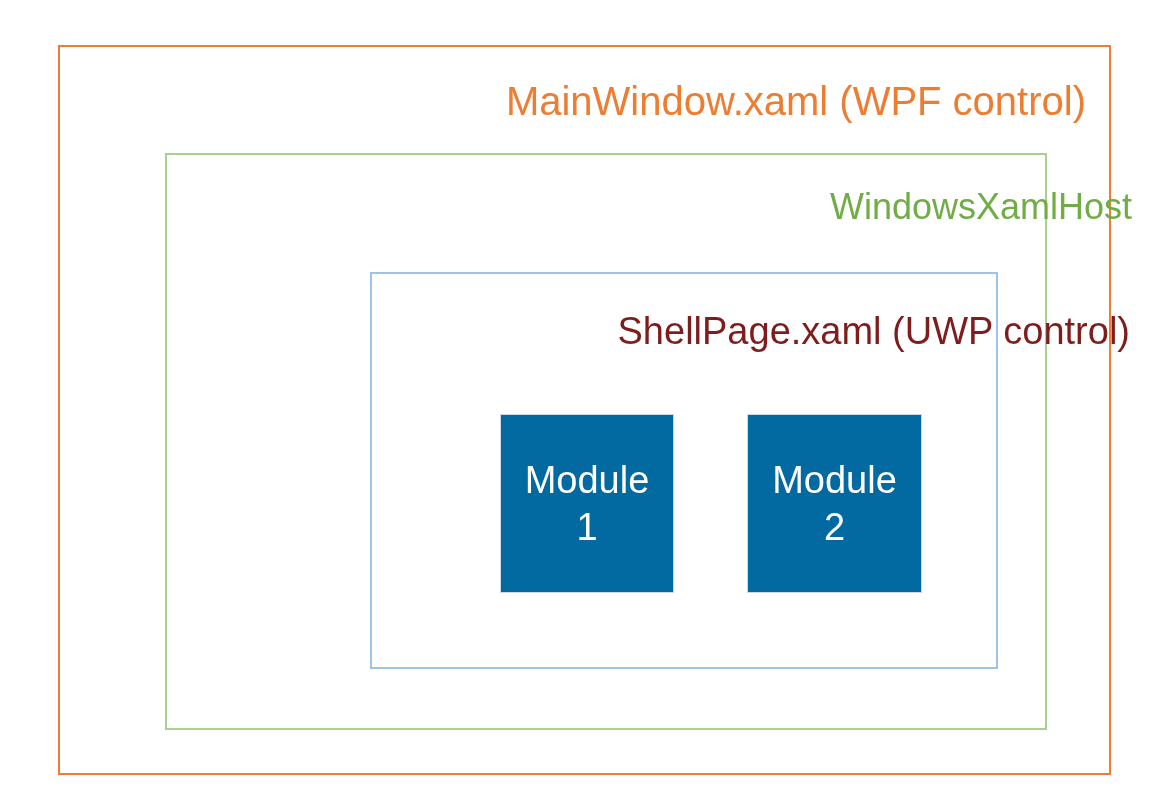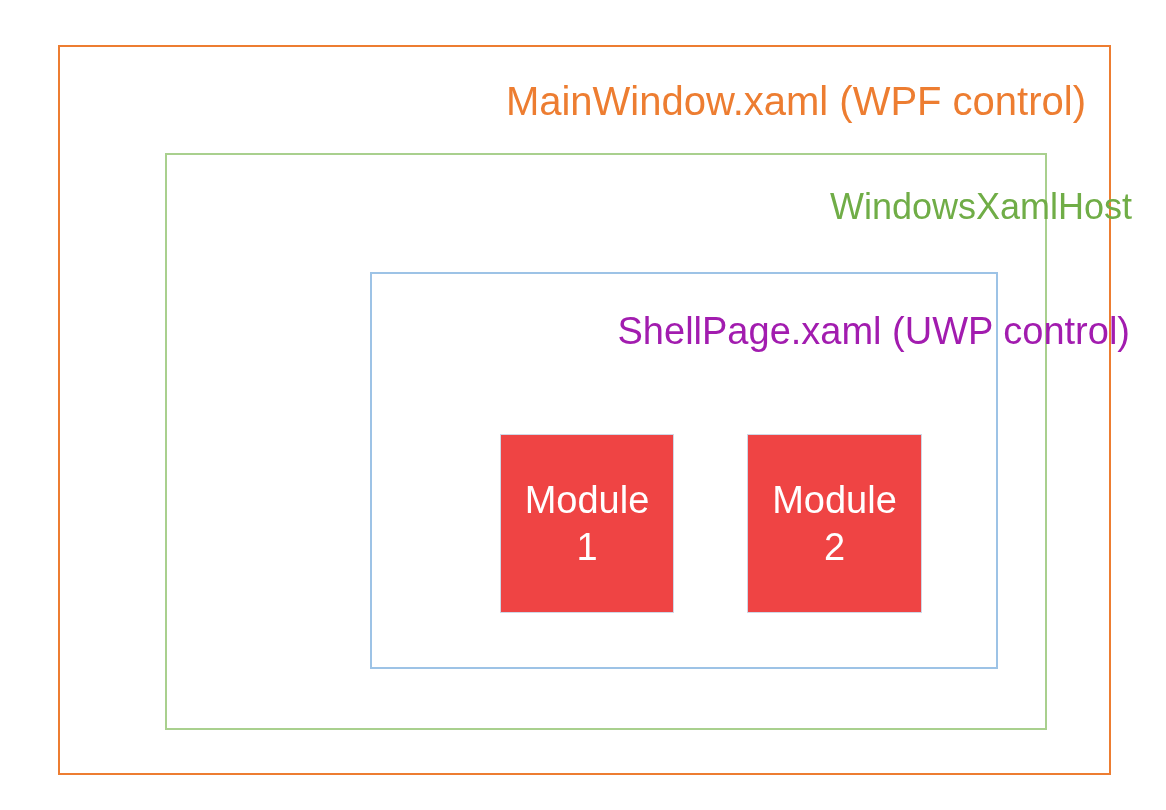--- a/index.html
+++ b/index.html
@@ -77,39 +77,38 @@
   .label-host {
     right: 24px;
     top: 174px;
     font-size: 36px;
     color: #70AD47;
   }
   .label-shell {
     right: 26px;
     top: 298px;
     font-size: 38px;
-    color: #a21caf;
+    color: #7f1d1d;
   }
 
   
   .module {
     position: absolute;
     top: 403px;
     width: 172px;
     height: 177px;
-    background: #ef4444;
+    background: #0369a1;
     color: #ffffff;
     display: flex;
     flex-direction: column;
     align-items: center;
     justify-content: center;
     font-size: 38px;
     line-height: 1.22;
     box-shadow: 0 0 0 1px #D0D7E5;
-    margin-top: 20px;
   }
   .module-1 { left: 501px; }
   .module-2 { left: 748px; width: 173px; }
 
   .module-name,
   .module-number {
     display: block;
     text-align: center;
   }
 </style>

